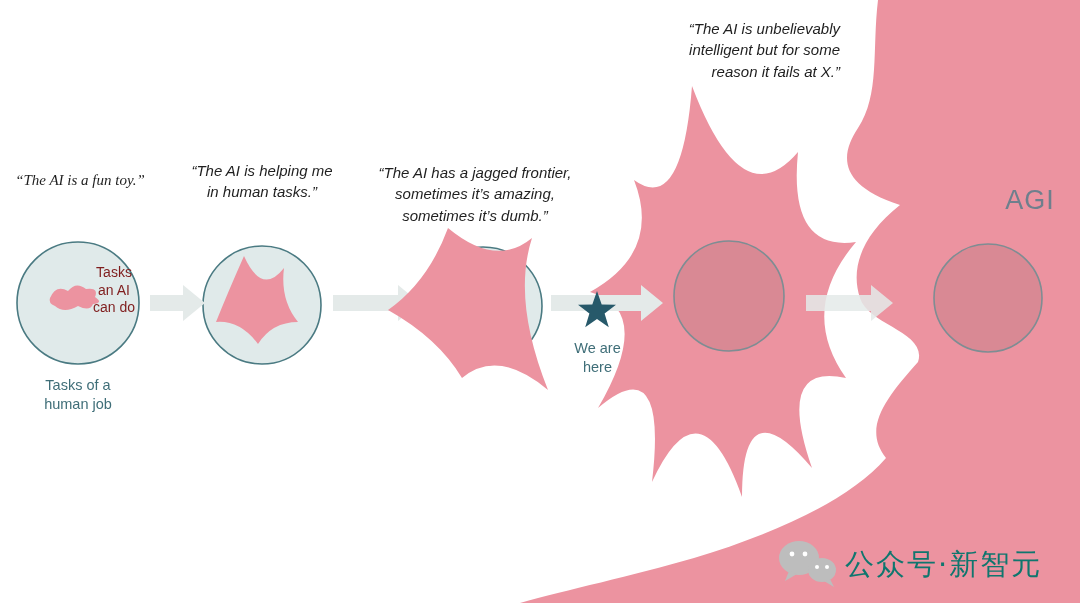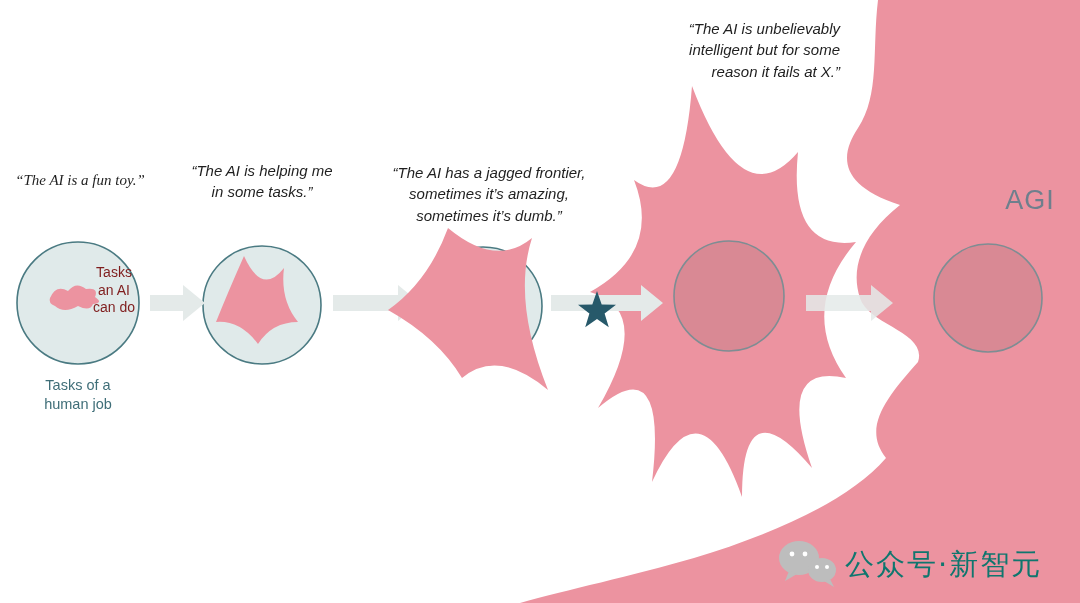--- a/index.html
+++ b/index.html
@@ -92,29 +92,31 @@
       <path d="M830,579 L834,587 L824,581 Z"></path>
       <circle cx="792" cy="554" r="2.4" fill="#ffffff"></circle>
       <circle cx="805" cy="554" r="2.4" fill="#ffffff"></circle>
       <circle cx="817" cy="567" r="2" fill="#ffffff"></circle>
       <circle cx="827" cy="567" r="2" fill="#ffffff"></circle>
     </g>
   </svg>
 
   <div class="txt quote" style="left:0px;top:170px;width:160px;font-family:Liberation Serif, serif;">“The AI is a fun toy.”</div>
   <div class="txt quote" style="left:178px;top:160px;width:168px;">“The AI is helping me
-in some tasks.”</div>
-  <div class="txt quote" style="left:384px;top:162px;width:210px;">“The AI has a jagged frontier,
+in human tasks.”</div>
+  <div class="txt quote" style="left:370px;top:162px;width:210px;">“The AI has a jagged frontier,
 sometimes it’s amazing,
 sometimes it’s dumb.”</div>
   <div class="txt quote" style="left:635px;top:18px;width:205px;text-align:right;">“The AI is unbelievably
 intelligent but for some
 reason it fails at X.”</div>
 
   <div class="txt label-red" style="left:90px;top:264px;width:48px;">Tasks
 an AI
 can do</div>
   <div class="txt label-teal" style="left:17px;top:376px;width:122px;">Tasks of a
 human job</div>
+  <div class="txt label-teal" style="left:560px;top:339px;width:75px;">We are
+here</div>
   <div class="txt label-agi" style="left:988px;top:185px;width:84px;">AGI</div>
 
   <div class="txt watermark-text" style="left:845px;top:545px;width:230px;">公众号·新智元</div>
 </div>
 
 </body></html>

